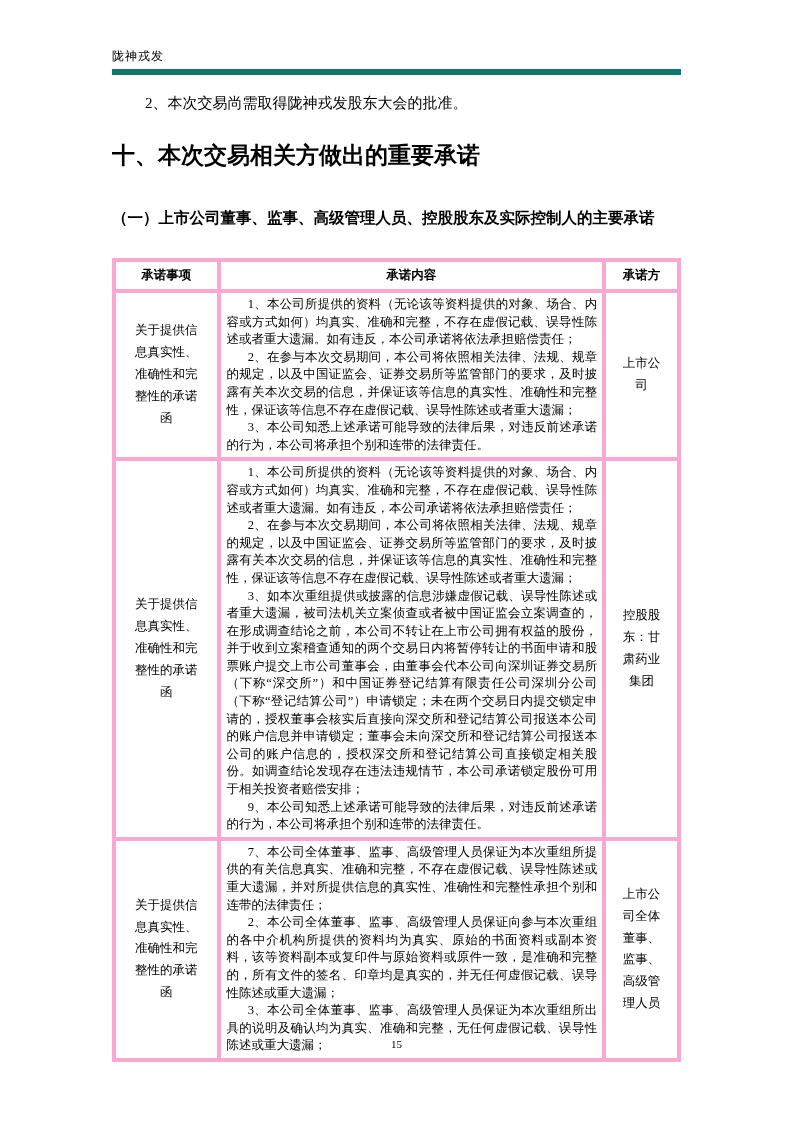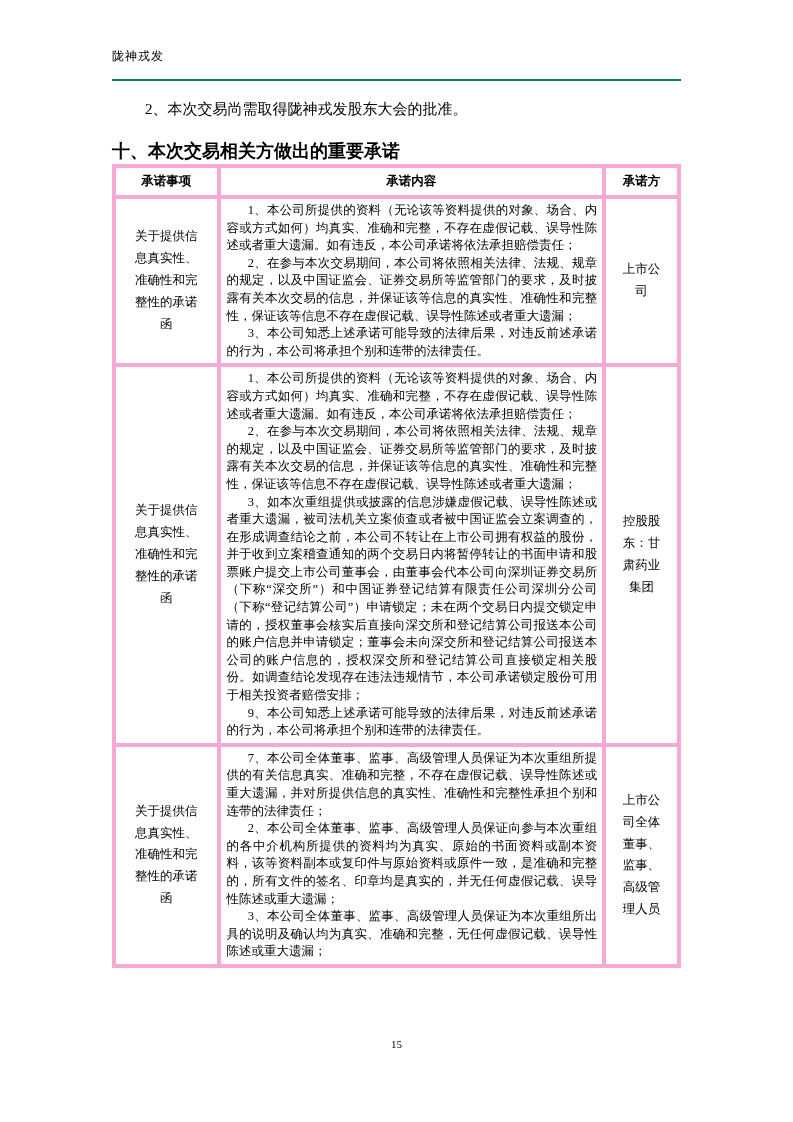--- a/index.html
+++ b/index.html
@@ -16,40 +16,40 @@
   .page {
     width: 569px;
     margin: 0 auto;
     padding-top: 48px;
   }
   
   .doc-header {
     display: flex;
     justify-content: space-between;
     align-items: flex-end;
-    border-bottom: 2px solid #0f766e;
-    padding-bottom: 14px;
+    border-bottom: 6px solid #0f766e;
+    padding-bottom: 4px;
     font-size: 12px;
   }
   .doc-header .left { letter-spacing: 1px; }
   .doc-header .right { font-size: 12px; }
   
   .body-block { margin-top: 12px; font-size: 15px; }
   .para {
     text-indent: 2.2em;
     line-height: 33px;
     text-align: justify;
     margin-bottom: 6px;
   }
   
   .h1 {
-    margin-top: 12px;
+    margin-top: 22px;
     font-family: "Liberation Sans", "DejaVu Sans", sans-serif;
     font-weight: bold;
-    font-size: 18px;
+    font-size: 23px;
     line-height: 26px;
   }
   .h2 {
     margin-top: 24px;
     margin-bottom: 14px;
     font-family: "Liberation Sans", "DejaVu Sans", sans-serif;
     font-weight: bold;
     font-size: 15.5px;
     line-height: 52px;
     text-align: justify;
@@ -105,20 +105,21 @@
 
   <div class="doc-header">
     <span class="left">陇神戎发</span>
   </div>
 
   <div class="body-block">
     <p class="para">2、本次交易尚需取得陇神戎发股东大会的批准。</p>
   </div>
 
   <div class="h1">十、本次交易相关方做出的重要承诺</div>
+  <div class="h2">（一）上市公司董事、监事、高级管理人员、控股股东及实际控制人的主要承诺</div>
 
   <table class="commit-table">
     <colgroup>
       <col class="c-item">
         <col class="c-content">
         <col class="c-party">
     </colgroup>
     <thead>
       <tr>
         <th>承诺事项</th>

